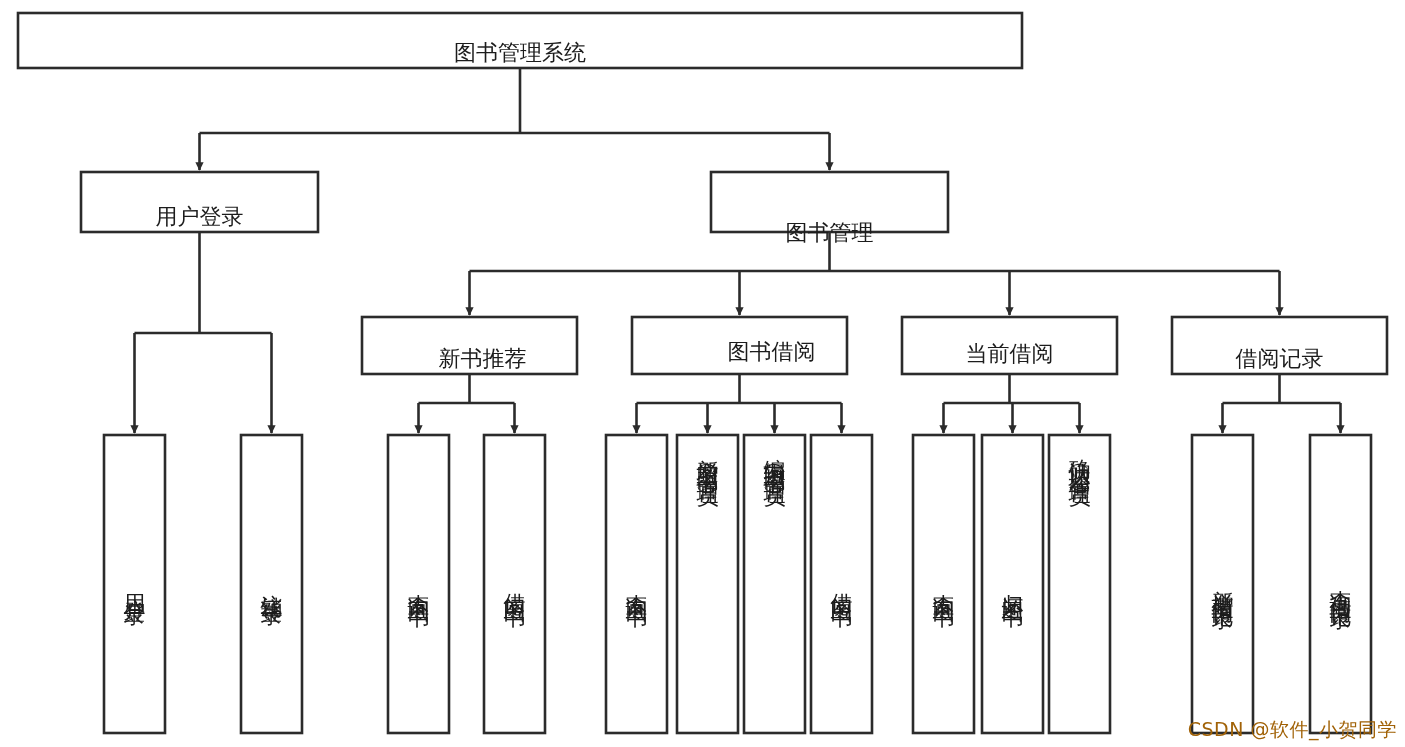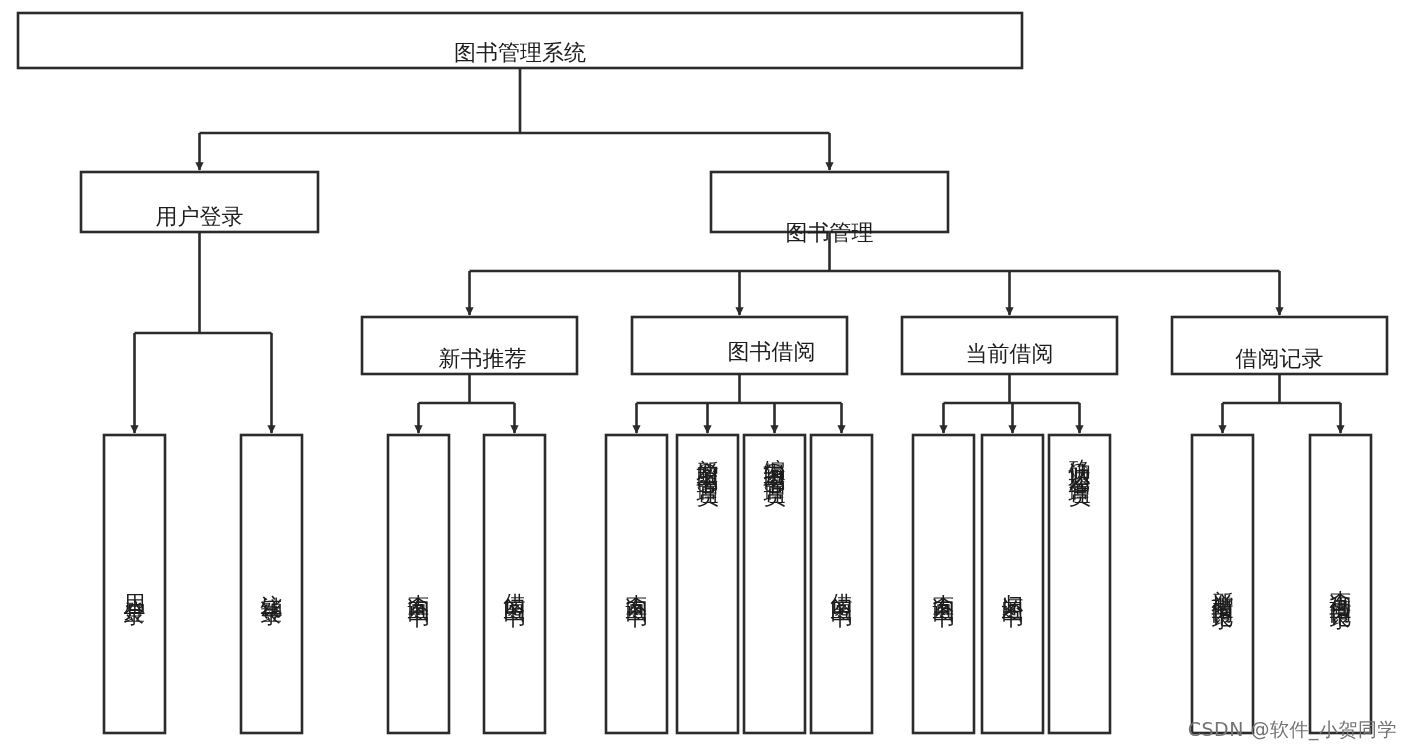--- a/index.html
+++ b/index.html
@@ -39,21 +39,21 @@
   .arrow-head {
     fill: #2b2b2b;
     stroke: none;
   }
   .watermark {
     position: absolute;
     right: 8px;
     bottom: 4px;
     font-family: "DejaVu Sans", "Liberation Sans", sans-serif;
     font-size: 19px;
-    color: #737373;
+    color: #a16207;
     letter-spacing: 0.5px;
     white-space: nowrap;
     pointer-events: none;
   }
   .vlabel-wrap {
     position: absolute;
     display: flex;
     align-items: center;
     justify-content: center;
     pointer-events: none;

